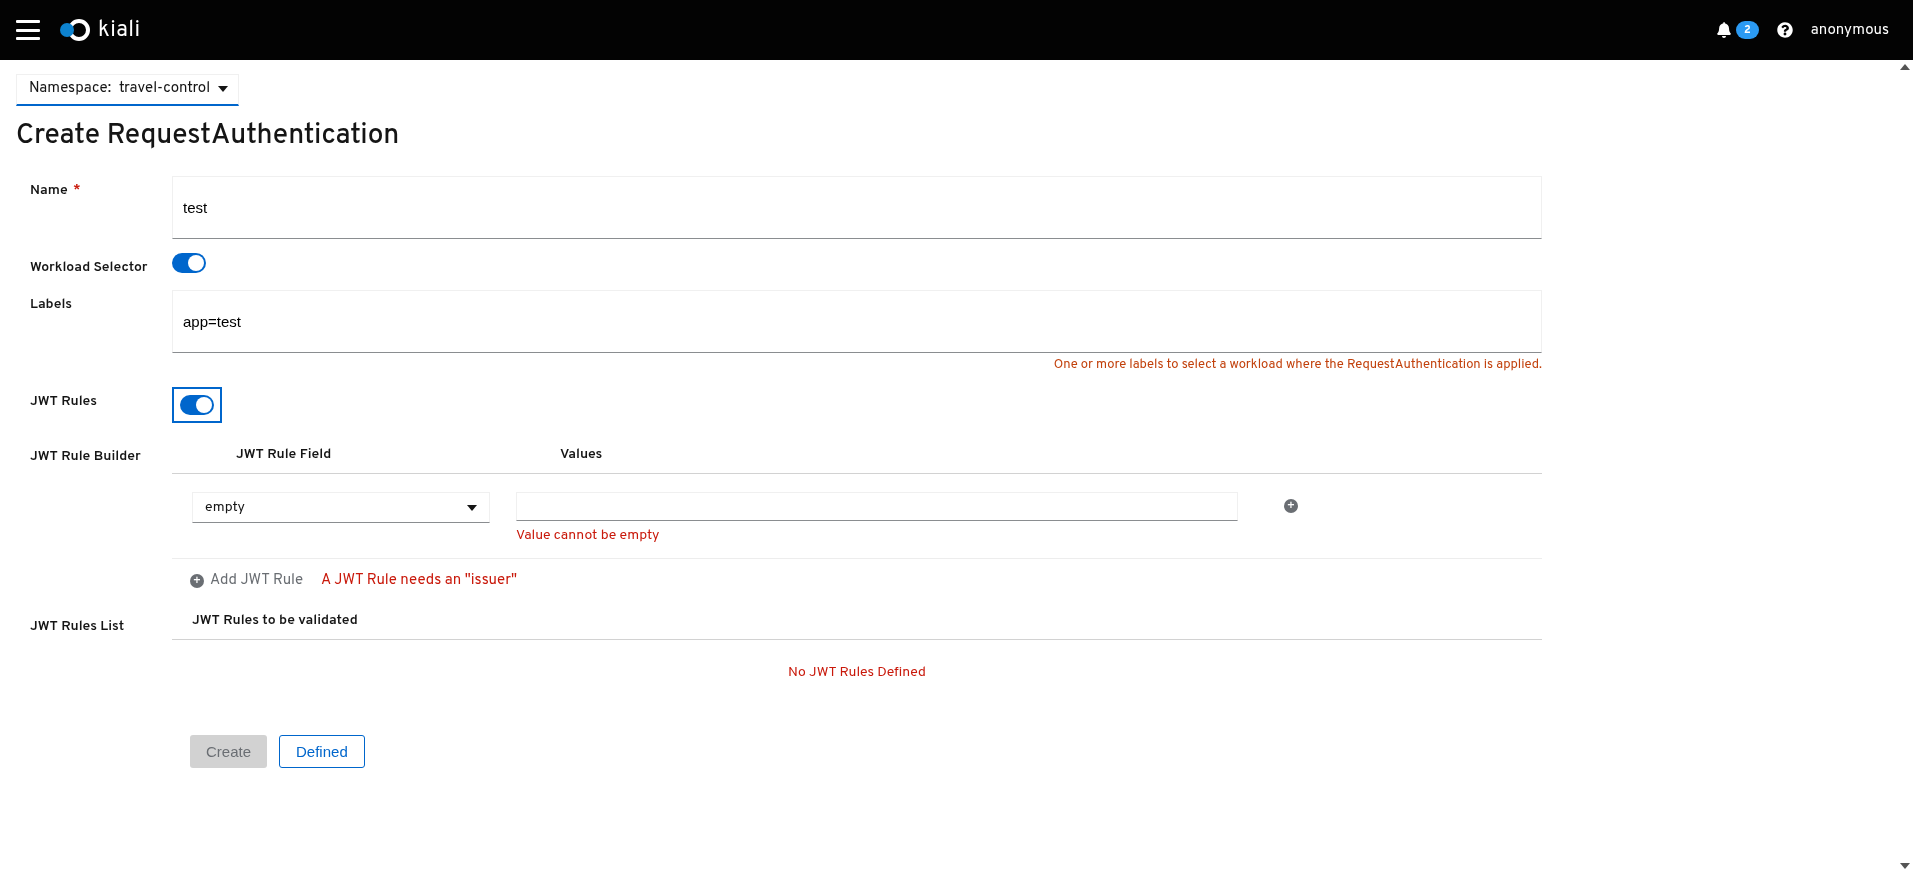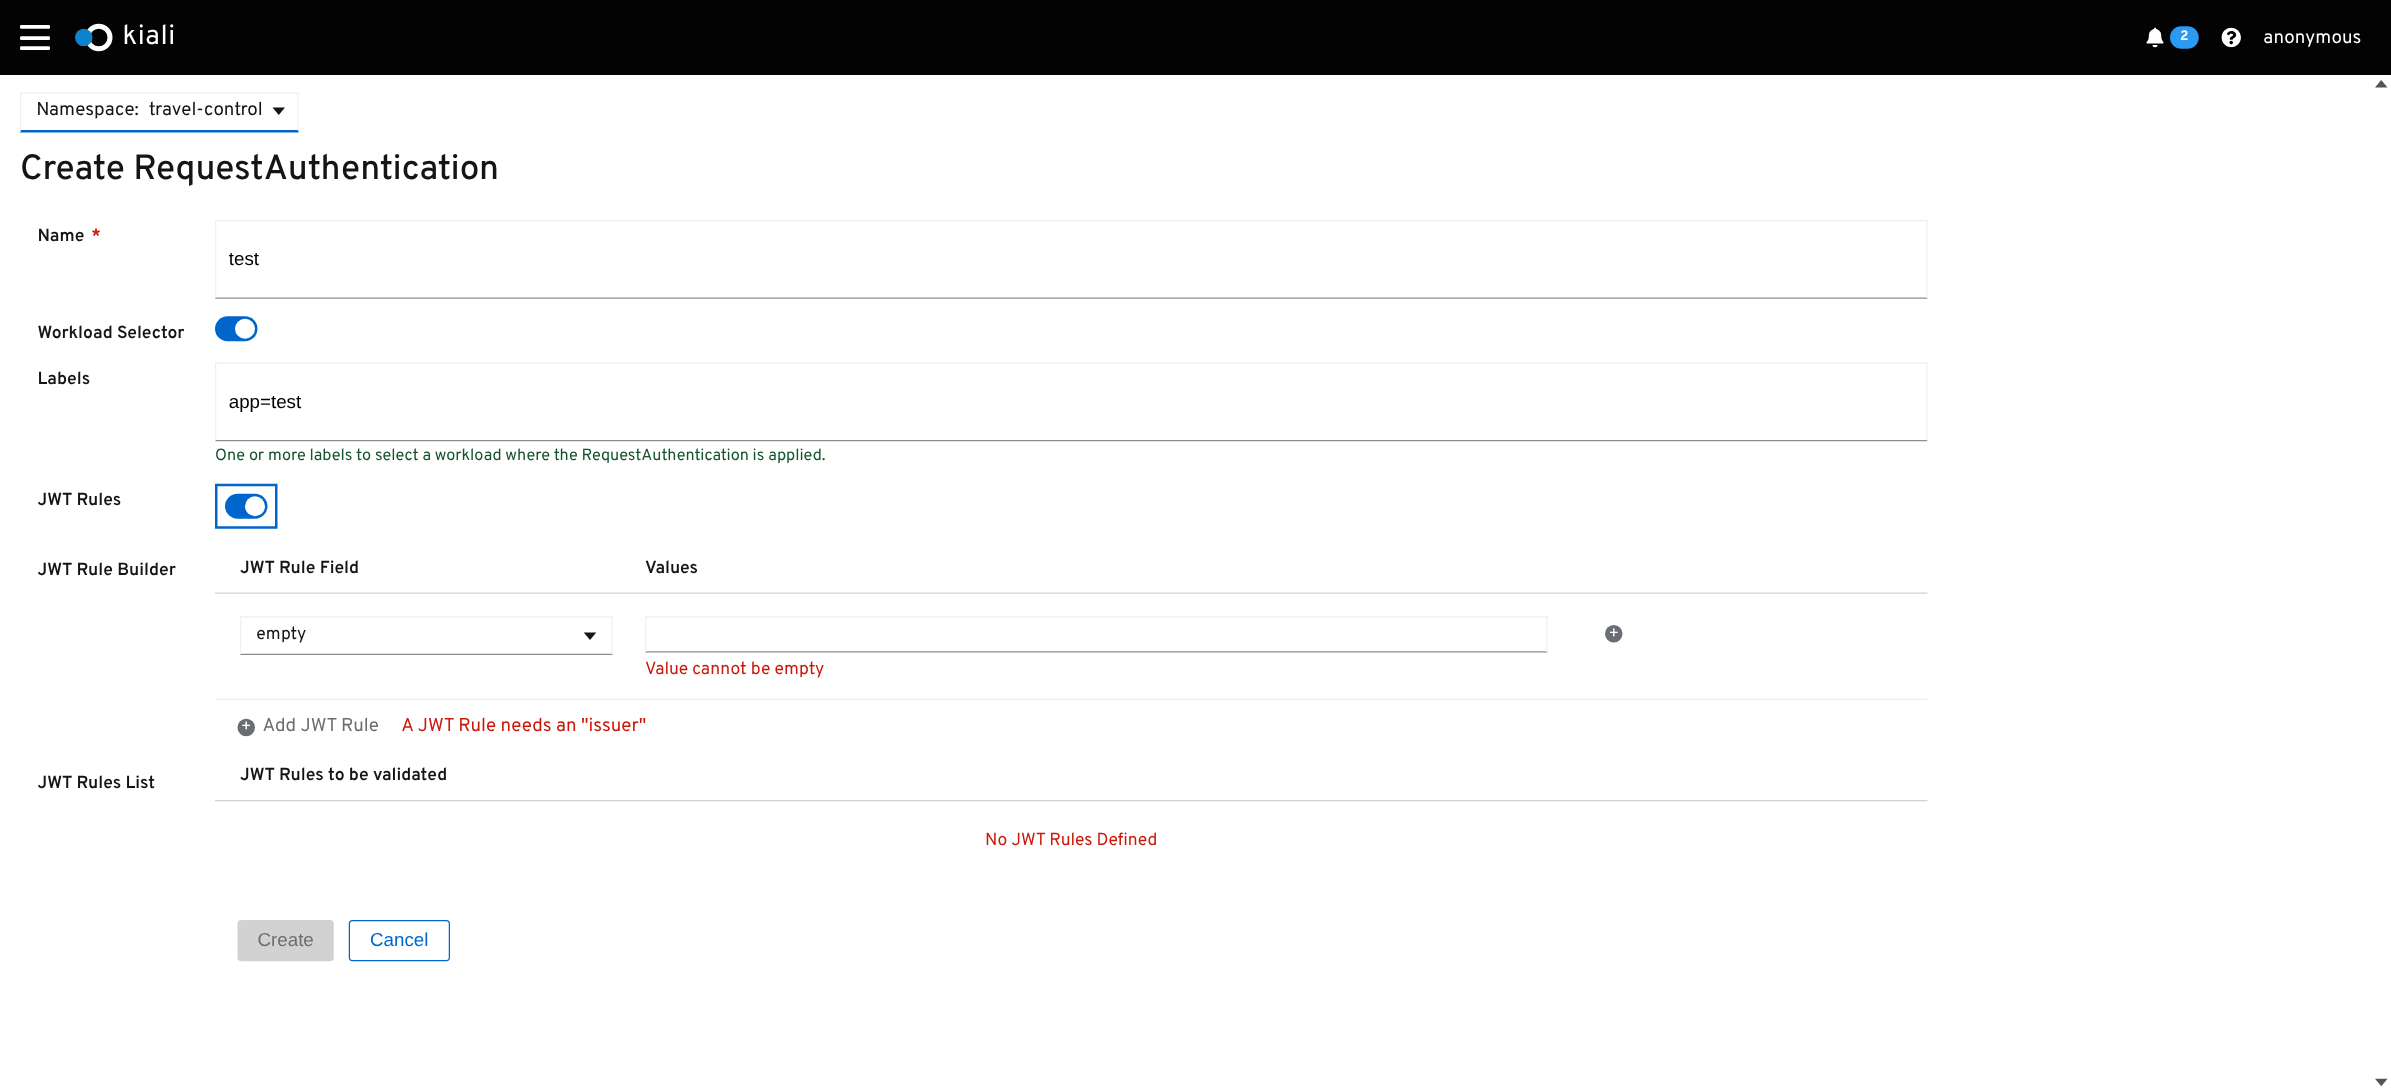--- a/index.html
+++ b/index.html
@@ -31,29 +31,29 @@
     .caret { width:0; height:0; border-left:5px solid transparent; border-right:5px solid transparent; border-top:6px solid #151515; }
 
     h1.page-title { font-size: 28px; font-weight: 500; margin-top: 12px; margin-bottom: 22px; }
 
     .form-area { padding: 0 14px 24px 14px; max-width: 1540px; }
     .form-row { display:flex; align-items:flex-start; margin-bottom: 14px; }
     .form-label { width: 142px; flex-shrink:0; font-size:14px; padding-top:6px; font-weight:600; }
     .form-label .req { color:#c9190b; margin-left:2px; }
     .form-field { flex:1; }
     .text-input { width:100%; padding:22px 10px; font-size:15px; border:1px solid #f0f0f0; border-bottom:1px solid #8a8d90; background:#fff; }
-    .help-text { font-size:13px; color:#14532d; margin-top:4px; }
+    .help-text { font-size:13px; color:#c2410c; margin-top:4px;text-align:right; }
 
     .switch { position:relative; width:34px; height:20px; background:#06c; border-radius:20px; cursor:pointer; }
     .switch::after { content:""; position:absolute; width:16px; height:16px; background:#fff; border-radius:50%; top:2px; right:2px; }
     .switch-focus { border:2px solid #06c; padding:6px; display:inline-block; }
 
     .builder-box { flex:1; }
     .builder-head { display:flex; border-bottom:1px solid #d2d2d2; padding:4px 0 10px 20px; font-weight:600; }
-    .builder-head .col1 { width:324px; }
+    .builder-head .col1 { width:324px;margin-left:44px; }
     .builder-row { display:flex; align-items:flex-start; padding:18px 0 14px 20px; border-bottom:1px solid #ededed; }
     .select-box { width:298px; display:flex; align-items:center; justify-content:space-between; padding:6px 12px; border:1px solid #f0f0f0; border-bottom:1px solid #8a8d90; background:#fff; cursor:pointer; }
     .val-input { width:722px; padding:6px 10px; border:1px solid #f0f0f0; border-bottom:1px solid #8a8d90; background:#fff; margin-left:26px; }
     .err-msg { color:#c9190b; font-size:14px; margin-top:6px; margin-left:26px; }
     .plus-icon { width:14px; height:14px; border-radius:50%; background:#6a6e73; color:#fff; display:inline-flex; align-items:center; justify-content:center; font-size:13px; margin-left:46px; margin-top:7px; cursor:pointer; }
     .add-row { display:flex; align-items:center; gap:18px; padding:12px 0 8px 18px; }
     .add-link { color:#6a6e73; font-size:15px; display:flex; align-items:center; gap:6px; }
     .add-link .plus-icon { margin:0; }
     .warn-msg { color:#c9190b; font-size:15px; }
 
@@ -180,21 +180,21 @@
       <div class="form-row">
         <div class="form-label">JWT Rules List</div>
         <div class="builder-box">
           <div class="list-head">JWT Rules to be validated</div>
           <div class="list-empty">No JWT Rules Defined</div>
         </div>
       </div>
 
       <div class="actions">
         <button class="btn btn-primary-disabled" disabled="">Create</button>
-        <button class="btn btn-secondary">Cancel</button>
+        <button class="btn btn-secondary">Defined</button>
       </div>
 
     </div>
 
     <div class="scroll-track">
       <div class="scroll-arrow-up"></div>
       <div class="scroll-arrow-down"></div>
     </div>
 
   </main>

